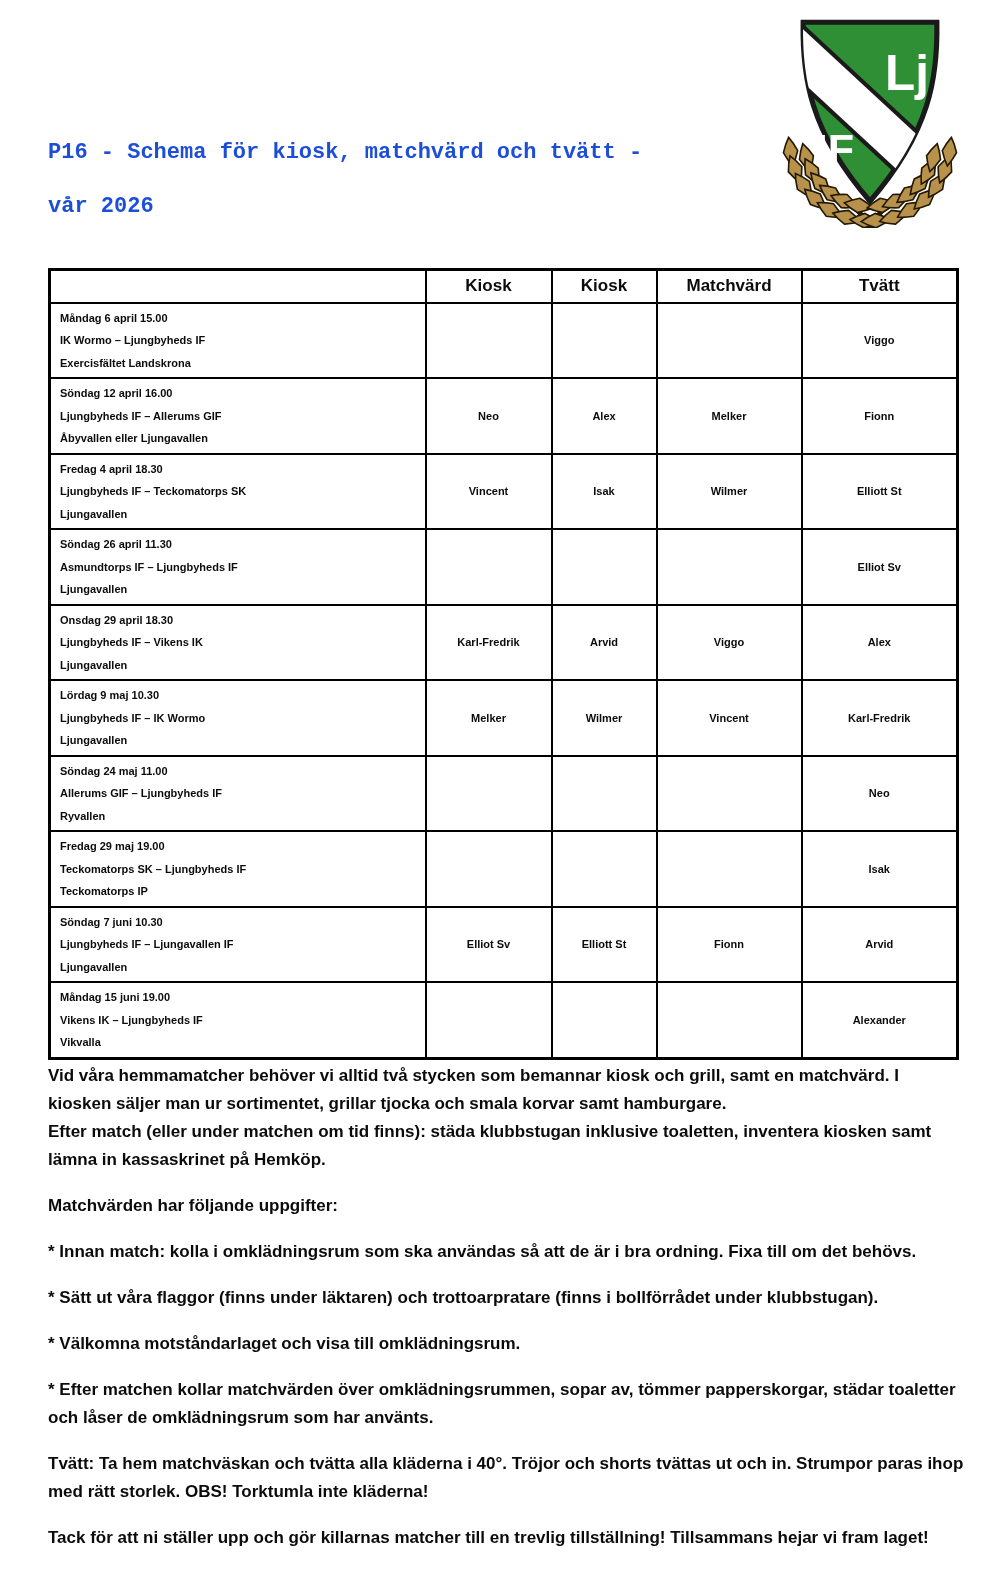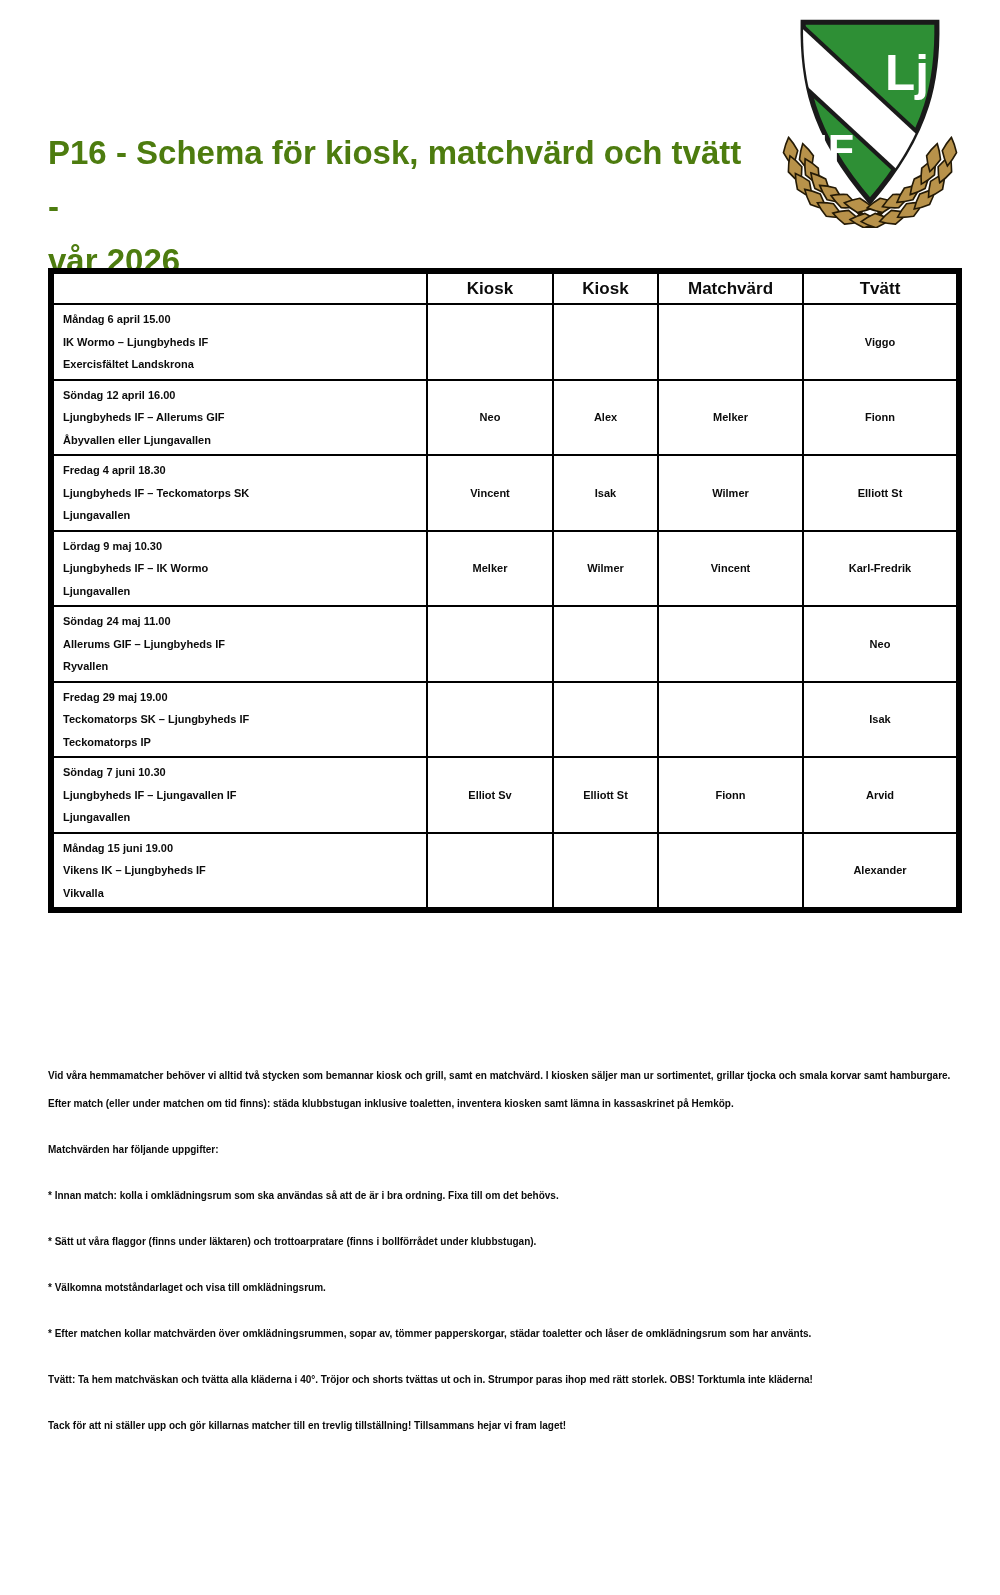--- a/index.html
+++ b/index.html
@@ -4,39 +4,39 @@
 <style>
   * { margin:0; padding:0; box-sizing:border-box; }
   html,body { background:#ffffff; }
   .page {
     position:relative; width:1000px; height:1595px; background:#ffffff;
     font-family:"Liberation Sans", sans-serif; color:#0b0b0b; overflow:hidden;
   }
   .logo { position:absolute; left:772px; top:12px; width:196px; height:216px; }
   .title {
     position:absolute; left:48px; top:126px; width:700px;
-    font-size:33px; font-weight:bold; line-height:54px; color:#4d7c0f;
+    font-size:22px; font-weight:bold; line-height:54px; color:#1d4ed8;font-family:Liberation Mono, monospace;
   }
   table.schedule {
     position:absolute; left:48px; top:268px; width:908px;
     border-collapse:collapse; table-layout:fixed;
-    border:6px solid #000000;
+    border:3px solid #000000;
   }
   table.schedule th, table.schedule td { border:2px solid #000; font-weight:bold; }
   table.schedule thead th {
     height:33px; font-size:17px; text-align:center; vertical-align:middle;
   }
   table.schedule tbody td {
     height:71px; font-size:11px; text-align:center; vertical-align:middle;
   }
   td.match-cell { text-align:left !important; padding:3px 8px 3px 9px; }
   .cell-line { line-height:22.5px; white-space:nowrap; }
   .notes {
     position:absolute; left:48px; top:1062px; width:918px;
-    font-size:10px; font-weight:bold; line-height:28px;
+    font-size:17px; font-weight:bold; line-height:28px;
   }
   .notes p { margin:0 0 18px 0; white-space:pre-line; }
 </style>
 </head>
 <body>
 
 <div class="page">
 
   <svg class="logo" viewBox="0 0 190 210" aria-hidden="true">
     <defs>
@@ -143,21 +143,43 @@
             <div class="cell-line">Fredag 4 april 18.30</div>
             <div class="cell-line">Ljungbyheds IF – Teckomatorps SK</div>
             <div class="cell-line">Ljungavallen</div>
           </td>
           <td>Vincent</td>
           <td>Isak</td>
           <td>Wilmer</td>
           <td>Elliott St</td>
         </tr>
 
-
+        <tr>
+          <td class="match-cell">
+            <div class="cell-line">Söndag 26 april 11.30</div>
+            <div class="cell-line">Asmundtorps IF – Ljungbyheds IF</div>
+            <div class="cell-line">Ljungavallen</div>
+          </td>
+          <td></td>
+          <td></td>
+          <td></td>
+          <td>Elliot Sv</td>
+        </tr>
+
+        <tr>
+          <td class="match-cell">
+            <div class="cell-line">Onsdag 29 april 18.30</div>
+            <div class="cell-line">Ljungbyheds IF – Vikens IK</div>
+            <div class="cell-line">Ljungavallen</div>
+          </td>
+          <td>Karl-Fredrik</td>
+          <td>Arvid</td>
+          <td>Viggo</td>
+          <td>Alex</td>
+        </tr>
 
         <tr>
           <td class="match-cell">
             <div class="cell-line">Lördag 9 maj 10.30</div>
             <div class="cell-line">Ljungbyheds IF – IK Wormo</div>
             <div class="cell-line">Ljungavallen</div>
           </td>
           <td>Melker</td>
           <td>Wilmer</td>
           <td>Vincent</td>

